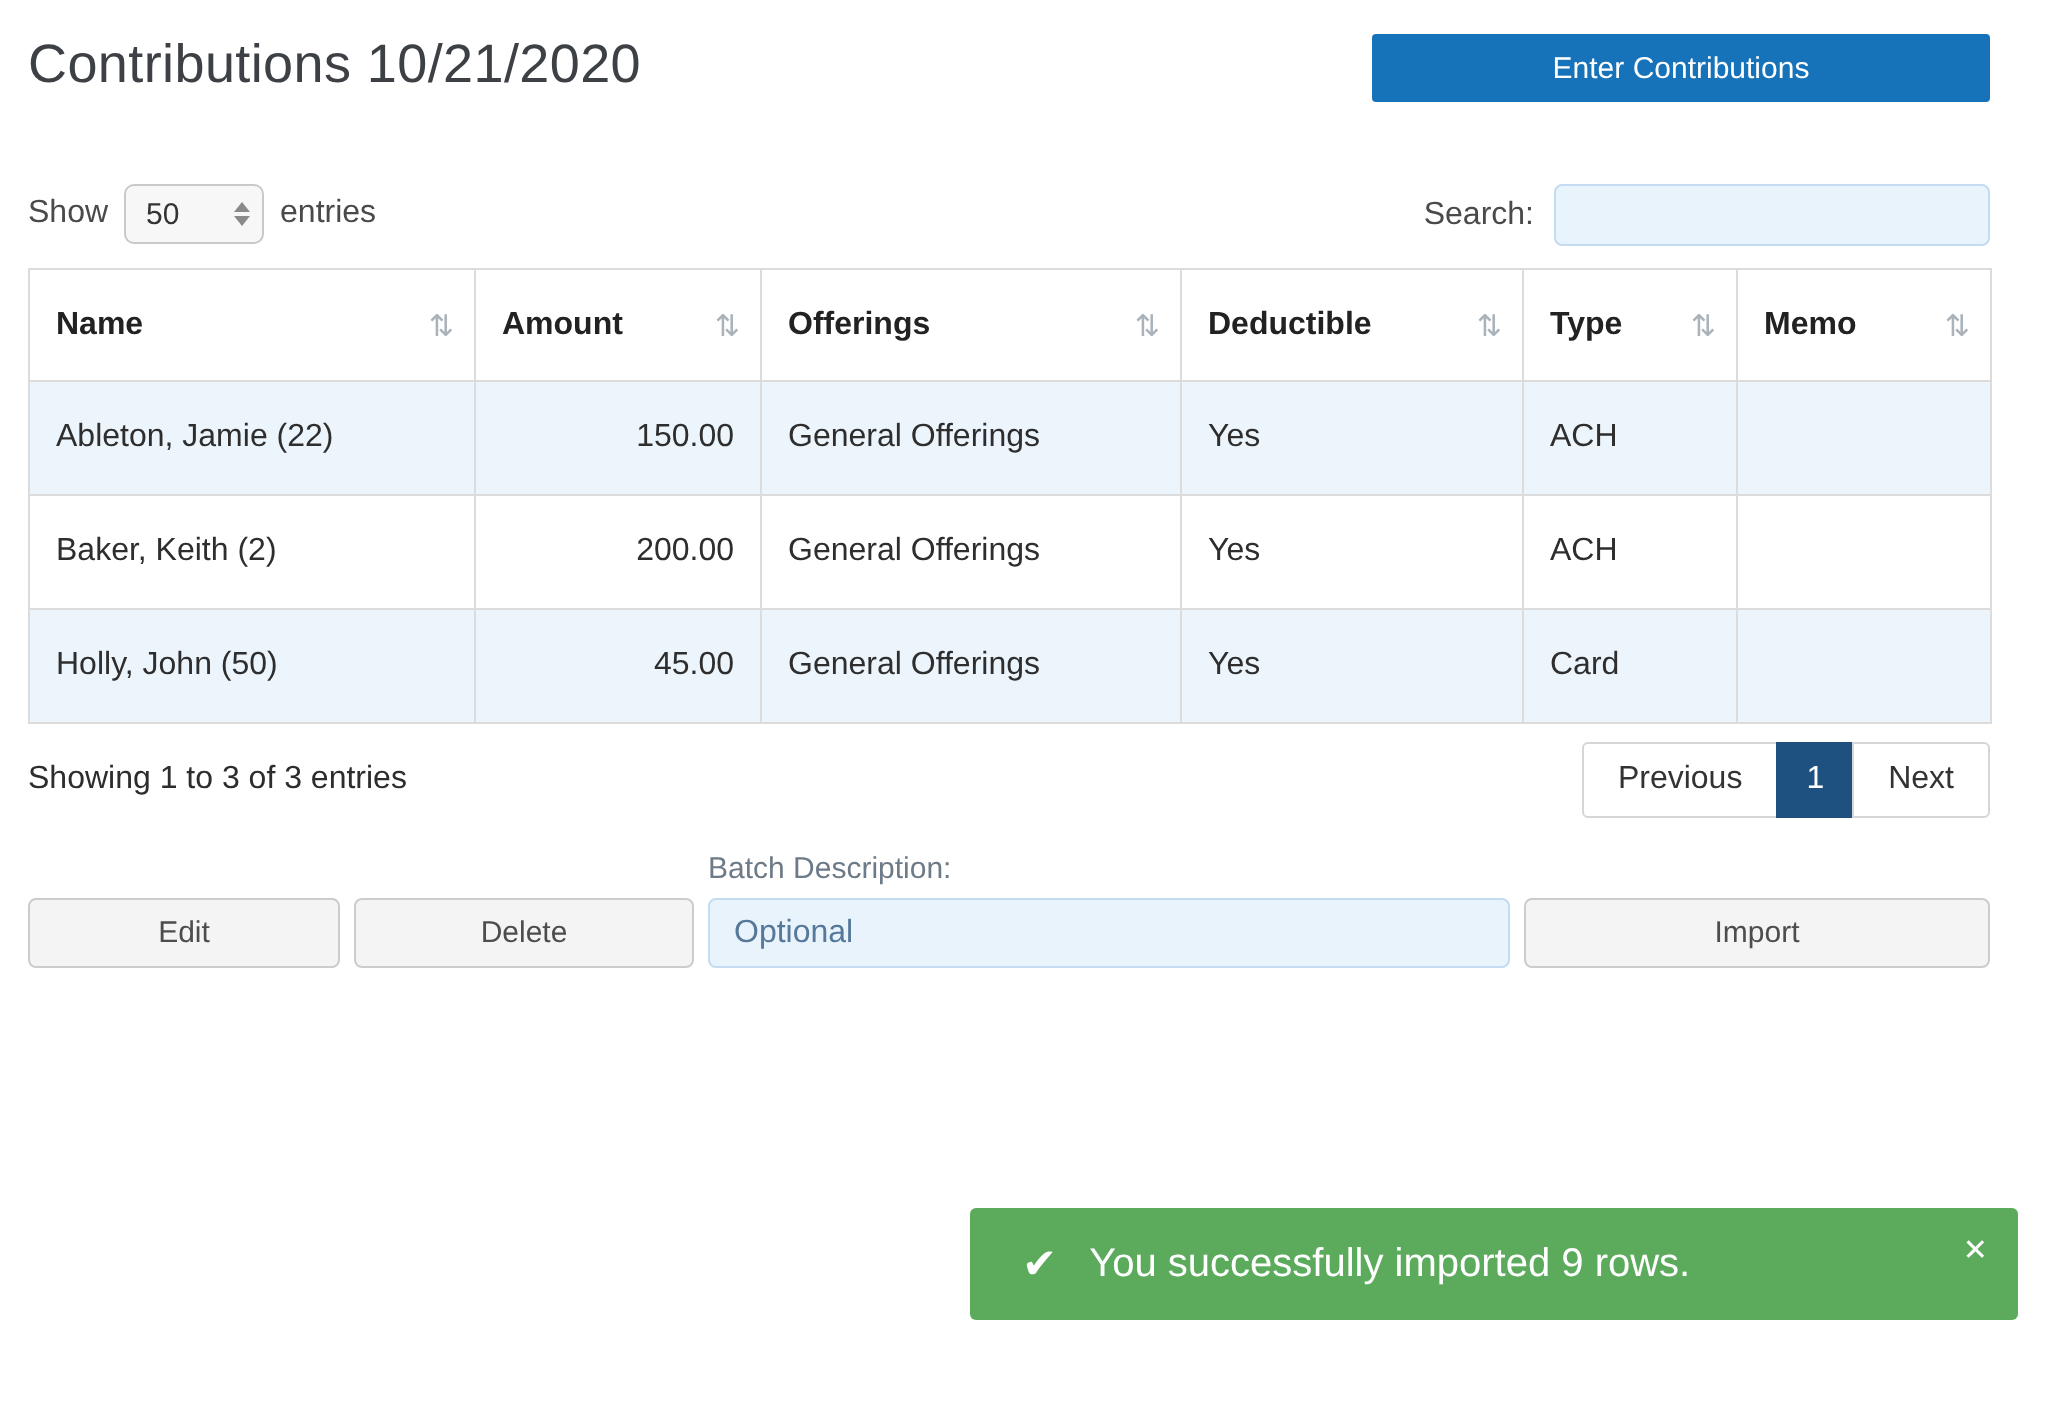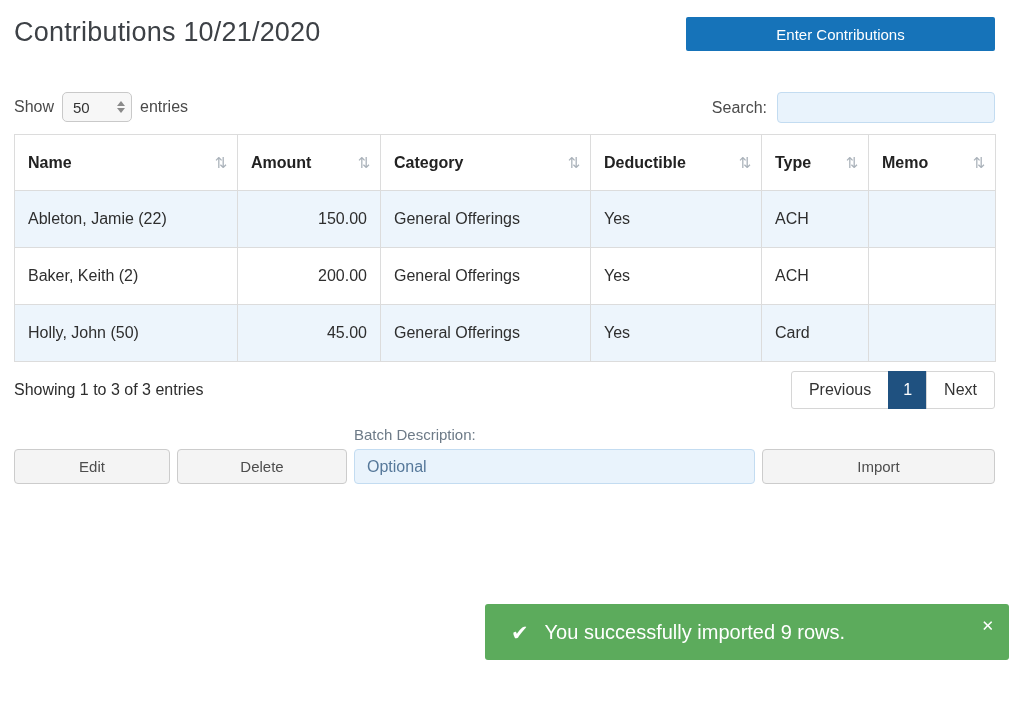--- a/index.html
+++ b/index.html
@@ -130,21 +130,21 @@
         <tr>
           <th>
             <span>Name</span>
             <span class="sort-icon">⇅</span>
           </th>
           <th>
             <span>Amount</span>
             <span class="sort-icon">⇅</span>
           </th>
           <th>
-            <span>Category</span>
+            <span>Offerings</span>
             <span class="sort-icon">⇅</span>
           </th>
           <th>
             <span>Deductible</span>
             <span class="sort-icon">⇅</span>
           </th>
           <th>
             <span>Type</span>
             <span class="sort-icon">⇅</span>
           </th>

